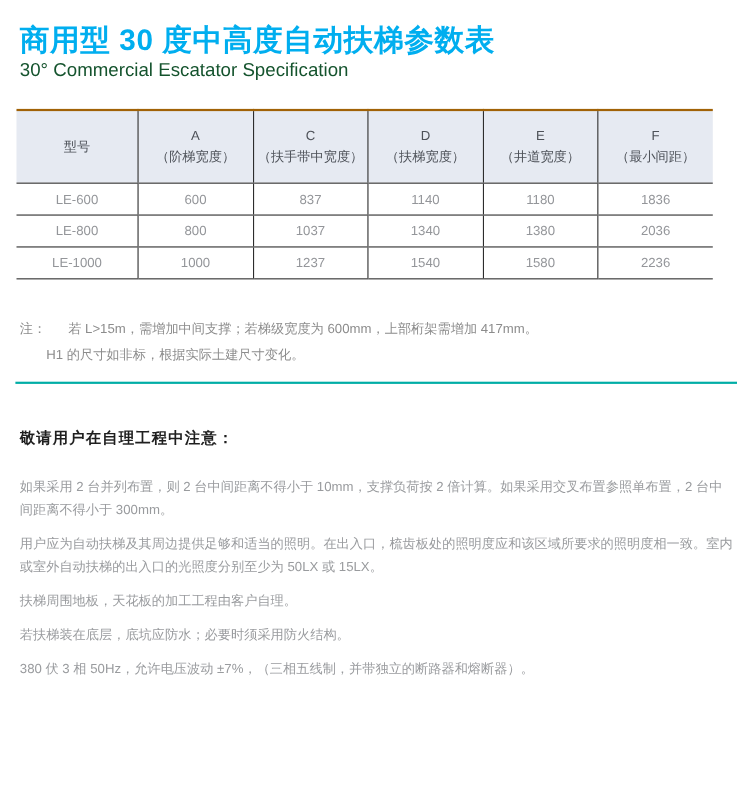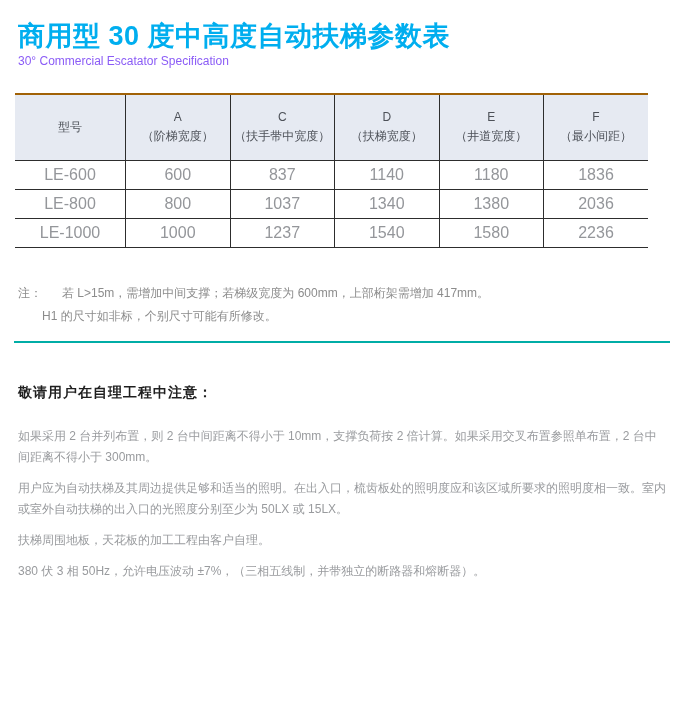--- a/index.html
+++ b/index.html
@@ -20,23 +20,23 @@
   .page-title {
     margin: 0;
     font-size: 27px;
     font-weight: bold;
     color: #00AEEF;
     letter-spacing: 0.5px;
     line-height: 1.2;
   }
   .page-subtitle {
     margin: 2px 0 0 0;
-    font-size: 12px;
+    font-size: 17px;
     font-weight: normal;
-    color: #8b5cf6;
+    color: #14532d;
     line-height: 1.2;
   }
   table.spec {
     margin-top: 24px;
     margin-left: -3px;
     border-collapse: collapse;
     table-layout: fixed;
     width: 633px;
     border-top: 2px solid #a16207;
     border-bottom: 1px solid #2d2d2d;
@@ -59,21 +59,21 @@
     color: #4d5158;
     font-size: 12px;
   }
   table.spec th .hline {
     display: block;
     line-height: 19px;
   }
   table.spec td {
     height: 28px;
     color: #94969a;
-    font-size: 16px;
+    font-size: 12px;
   }
   .notes {
     margin-top: 34px;
     font-size: 12px;
     color: #8c8c8c;
     line-height: 23px;
   }
   .note-flex {
     display: flex;
   }
@@ -168,29 +168,30 @@
         <td>2236</td>
       </tr>
     </tbody>
   </table>
 
   <div class="notes">
     <div class="note-flex">
       <span class="note-label">注：</span>
       <span>
         <span class="hline" style="display:block;margin-left:20px;">若 L&gt;15m，需增加中间支撑；若梯级宽度为 600mm，上部桁架需增加 417mm。</span>
-        <span class="hline" style="display:block;">H1 的尺寸如非标，个别尺寸可能有所修改。</span>
+        <span class="hline" style="display:block;">H1 的尺寸如非标，根据实际土建尺寸变化。</span>
       </span>
     </div>
   </div>
 
   <div class="divider"></div>
 
   <h3 class="attention-heading">敬请用户在自理工程中注意：</h3>
 
   <div class="attention-body">
     <p>如果采用 2 台并列布置，则 2 台中间距离不得小于 10mm，支撑负荷按 2 倍计算。如果采用交叉布置参照单布置，2 台中间距离不得小于 300mm。</p>
     <p>用户应为自动扶梯及其周边提供足够和适当的照明。在出入口，梳齿板处的照明度应和该区域所要求的照明度相一致。室内或室外自动扶梯的出入口的光照度分别至少为 50LX 或 15LX。</p>
     <p>扶梯周围地板，天花板的加工工程由客户自理。</p>
+    <p>若扶梯装在底层，底坑应防水；必要时须采用防火结构。</p>
     <p>380 伏 3 相 50Hz，允许电压波动 ±7%，（三相五线制，并带独立的断路器和熔断器）。</p>
   </div>
 
 </div>
 
 </body></html>

